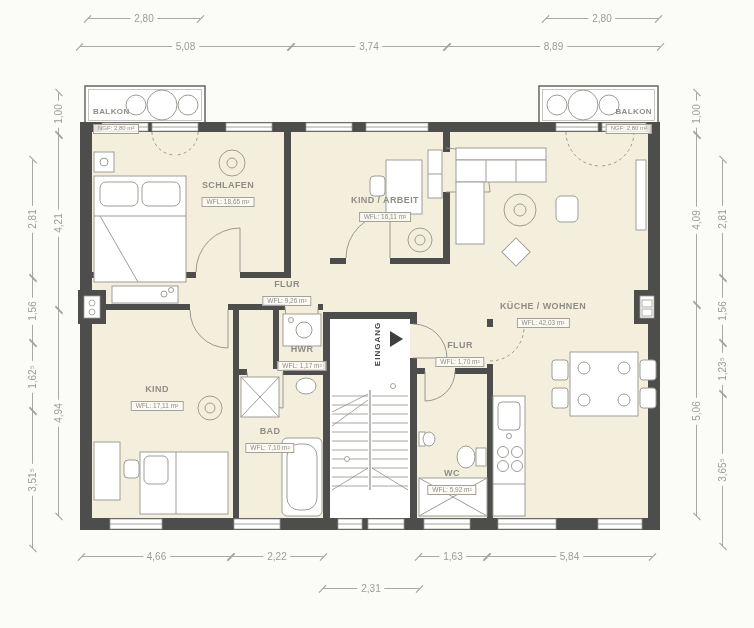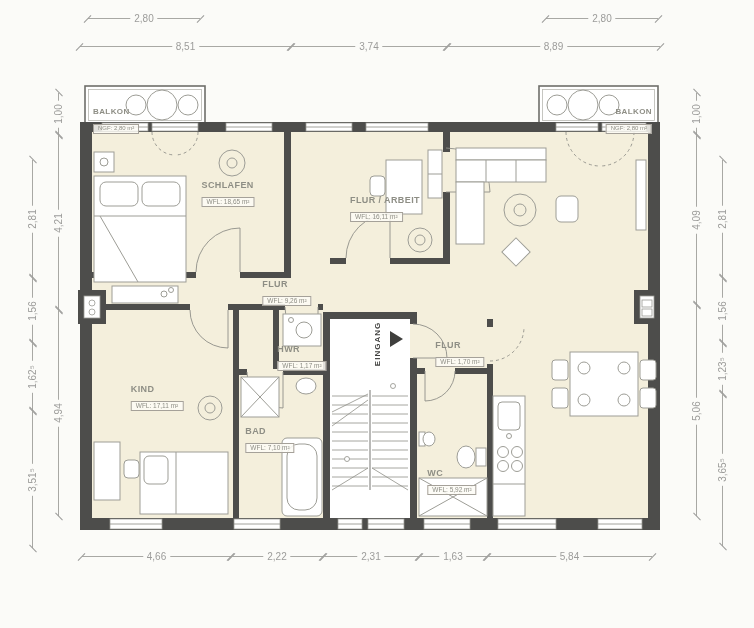--- a/index.html
+++ b/index.html
@@ -14,21 +14,21 @@
   .dim .lbl{position:absolute;background:#fbfbf8;color:#9c9c9a;font-size:10px;
             line-height:1;padding:0 4px;white-space:nowrap;}
   .dim.h .lbl{left:50%;top:0;transform:translate(-50%,-55%);}
   .dim.v .lbl{top:50%;left:0;transform:translate(-50%,-50%) rotate(-90deg);}
   .dim.h .tick{position:absolute;top:-5px;width:1px;height:10px;background:#9c9c9a;transform:rotate(45deg);}
   .dim.h .tick.l{left:-1px;} .dim.h .tick.r{right:-1px;}
   .dim.v .tick{position:absolute;left:-5px;width:10px;height:1px;background:#9c9c9a;transform:rotate(45deg);}
   .dim.v .tick.t{top:-1px;} .dim.v .tick.b{bottom:-1px;}
 
   
-  .room-label{position:absolute;transform:translateX(-50%);color:#8e8e85;z-index:5;}
+  .room-label{position:absolute;transform:translateX(-50%);text-align:center;color:#8e8e85;z-index:5;}
   .room-name{font-size:9px;font-weight:bold;letter-spacing:.4px;white-space:nowrap;}
   .area-box{display:inline-block;margin-top:2px;font-size:6.5px;line-height:1.3;border:1px solid #a5a199;
             background:rgba(253,252,246,.85);padding:0 4px;white-space:nowrap;color:#8e8e85;}
 
   
   .balcony-label{position:absolute;color:#8e8e85;z-index:5;}
   .balcony-label .room-name{font-size:8px;margin-top:12px;}
   .balcony-label .area-box{font-size:6px;margin-top:1px;}
   .balcony-label.right{text-align:right;transform:translateX(-100%);}
 
@@ -288,21 +288,21 @@
   </div>
   <div class="dim h" style="left:546px;top:18px;width:112px">
     <span class="tick l"></span>
       <span class="tick r"></span>
     <span class="lbl">2,80</span>
   </div>
 
   <div class="dim h" style="left:80px;top:46px;width:211px">
     <span class="tick l"></span>
       <span class="tick r"></span>
-    <span class="lbl">8,51</span>
+    <span class="lbl">5,08</span>
   </div>
   <div class="dim h" style="left:291px;top:46px;width:156px">
     <span class="tick l"></span>
       <span class="tick r"></span>
     <span class="lbl">3,74</span>
   </div>
   <div class="dim h" style="left:447px;top:46px;width:213px">
     <span class="tick l"></span>
       <span class="tick r"></span>
     <span class="lbl">8,89</span>
@@ -311,21 +311,21 @@
   <div class="dim h" style="left:82px;top:556px;width:149px">
     <span class="tick l"></span>
       <span class="tick r"></span>
     <span class="lbl">4,66</span>
   </div>
   <div class="dim h" style="left:231px;top:556px;width:92px">
     <span class="tick l"></span>
       <span class="tick r"></span>
     <span class="lbl">2,22</span>
   </div>
-  <div class="dim h" style="left:323px;top:556px;width:96px">
+  <div class="dim h" style="left:323px;top:588px;width:96px">
     <span class="tick l"></span>
       <span class="tick r"></span>
     <span class="lbl">2,31</span>
   </div>
   <div class="dim h" style="left:419px;top:556px;width:68px">
     <span class="tick l"></span>
       <span class="tick r"></span>
     <span class="lbl">1,63</span>
   </div>
   <div class="dim h" style="left:487px;top:556px;width:165px">
@@ -415,22 +415,26 @@
   <div class="balcony-label right" style="left:652px;top:95px">
     <div class="room-name">BALKON</div>
     <div class="area-box">NGF: 2,80 m²</div>
   </div>
 
   <div class="room-label" style="left:228px;top:180px">
     <div class="room-name">SCHLAFEN</div>
     <div class="area-box">WFL: 18,65 m²</div>
   </div>
   <div class="room-label" style="left:385px;top:195px">
-    <div class="room-name">FLUR / ARBEIT</div>
+    <div class="room-name">KIND / ARBEIT</div>
     <div class="area-box">WFL: 16,11 m²</div>
+  </div>
+  <div class="room-label" style="left:543px;top:301px">
+    <div class="room-name">KÜCHE / WOHNEN</div>
+    <div class="area-box">WFL: 42,03 m²</div>
   </div>
   <div class="room-label" style="left:287px;top:279px">
     <div class="room-name">FLUR</div>
     <div class="area-box">WFL: 9,26 m²</div>
   </div>
   <div class="room-label" style="left:302px;top:344px">
     <div class="room-name">HWR</div>
     <div class="area-box">WFL: 1,17 m²</div>
   </div>
   <div class="room-label" style="left:460px;top:340px">

